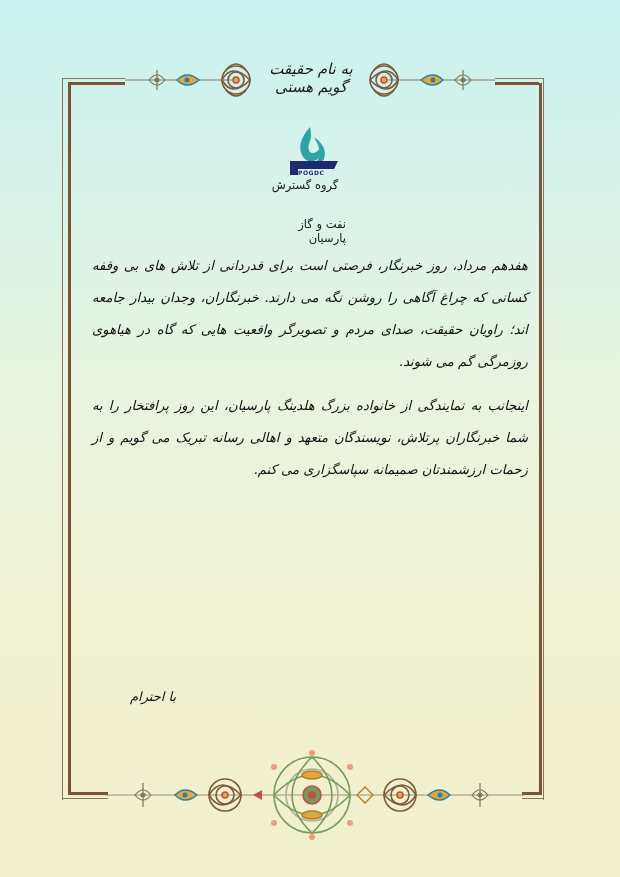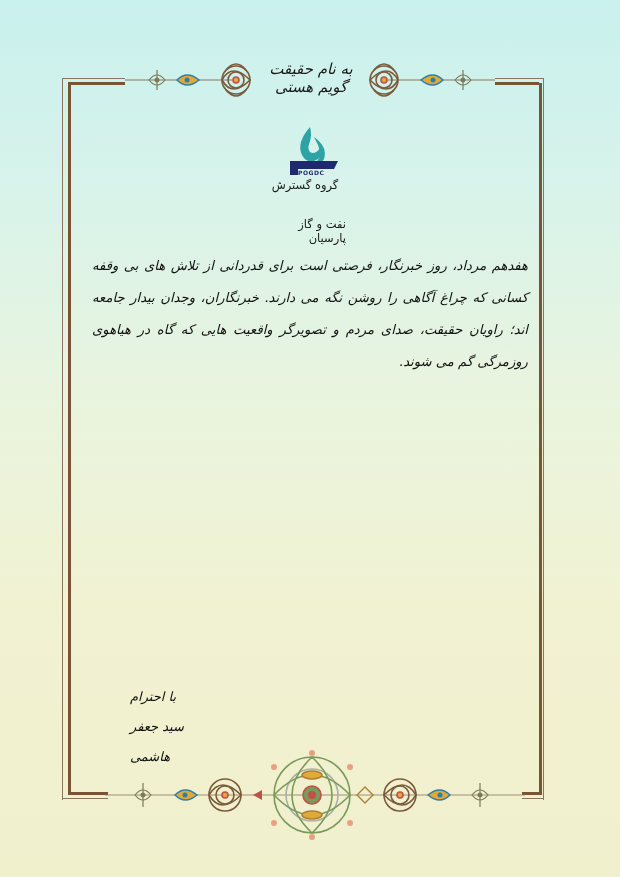--- a/index.html
+++ b/index.html
@@ -103,25 +103,25 @@
     <path d="M46 12 Q60 22 56 34 Q52 42 42 40 Q56 36 50 20Z" fill="#2ea3a6"></path>
     <path d="M22 36 L70 36 L66 44 L30 44 L30 52 L22 52Z" fill="#1f2a6e"></path>
   </svg>
   <div style="position:absolute; left:30px; top:44px; font-family:'DejaVu Sans', sans-serif; font-size:6px; font-weight:bold; color:#1f2a6e; letter-spacing:0.5px;">POGDC</div>
 </div>
 <div class="logo-text1">گروه گسترش</div>
 <div class="logo-text2">نفت و گاز پارسیان</div>
 
 <div class="body-text">
   <p>هفدهم مرداد، روز خبرنگار، فرصتی است برای قدردانی از تلاش های بی وقفه کسانی که چراغ آگاهی را روشن نگه می دارند. خبرنگاران، وجدان بیدار جامعه اند؛ راویان حقیقت، صدای مردم و تصویرگر واقعیت هایی که گاه در هیاهوی روزمرگی گم می شوند.</p>
+  <p style="margin-bottom:6px;">اینجانب به نمایندگی از خانواده بزرگ هلدینگ پارسیان، این روز پرافتخار را به شما خبرنگاران پرتلاش، نویسندگان متعهد و اهالی رسانه تبریک می گویم و از زحمات ارزشمندتان صمیمانه سپاسگزاری می کنم.</p>
 </div>
 
 <div class="closing">
   <div>با احترام</div>
-  <div>سید جعفر هاشمی</div>
 </div>
 
 <div class="ornament-row" style="top:745px; height:100px;">
   <svg width="620" height="100">
     <line x1="105" y1="50" x2="525" y2="50" stroke="#8a7660" stroke-width="0.8"></line>
     <g transform="translate(143,50)" stroke="#7a7a5a" fill="none" stroke-width="1.2">
       <path d="M-8 0 Q0 -10 8 0 Q0 10 -8 0Z"></path>
         <path d="M0 -12 L0 12"></path>
         <circle r="2" fill="#7a7a5a"></circle>
     </g>

